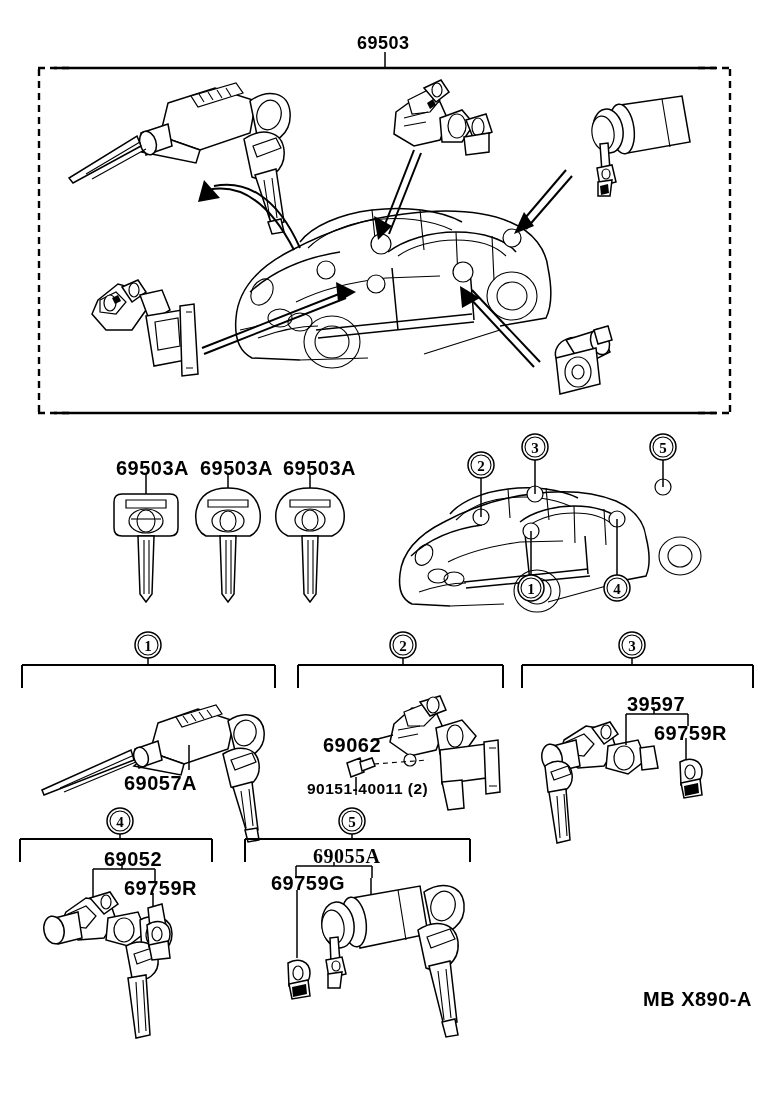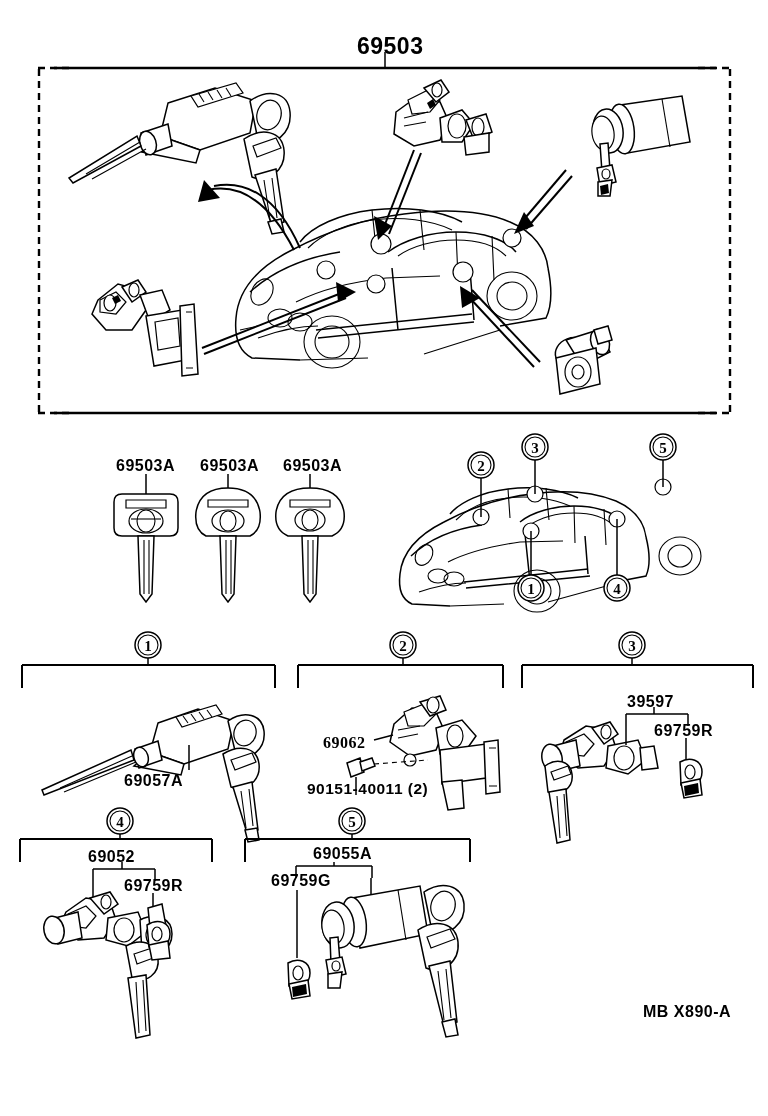--- a/index.html
+++ b/index.html
@@ -1,20 +1,20 @@
 <!DOCTYPE html>
 <html><head>
 <meta charset="utf-8">
 <style>
   html,body{margin:0;padding:0;background:#fff;}
   body{width:768px;height:1116px;position:relative;overflow:hidden;
        font-family:"Liberation Sans",sans-serif;color:#000;}
   .lbl{position:absolute;font-weight:bold;letter-spacing:.5px;white-space:nowrap;}
-  .f18{font-size:23px;}
-  .f17{font-size:16px;}
+  .f18{font-size:18px;}
+  .f17{font-size:20px;}
   .f16{font-size:15.5px;}
   svg{position:absolute;top:0;left:0;width:768px;height:1116px;overflow:visible;}
   .ln{fill:none;stroke:#000;stroke-width:1.5;}
   .ln2{fill:none;stroke:#000;stroke-width:2;}
   .thin{fill:none;stroke:#000;stroke-width:1.1;}
   .dash{fill:none;stroke:#000;stroke-width:2.4;stroke-dasharray:7 5;}
   .solidb{fill:none;stroke:#000;stroke-width:2.4;}
   .wht{fill:#fff;stroke:#000;stroke-width:1.5;}
   .wht2{fill:#fff;stroke:#000;stroke-width:1.2;}
   .blk{fill:#000;}
@@ -25,33 +25,33 @@
 <body>
 
 <div class="lbl f18" style="left:357px;top:33px;">69503</div>
 
 <div class="lbl f17" style="left:116px;top:457px;">69503A</div>
 <div class="lbl f17" style="left:200px;top:457px;">69503A</div>
 <div class="lbl f17" style="left:283px;top:457px;">69503A</div>
 
 <div class="lbl f17" style="left:124px;top:772px;">69057A</div>
 
-<div class="lbl f17" style="left:323px;top:734px;font-family:Liberation Serif, serif;">69062</div>
+<div class="lbl f17" style="left:323px;top:734px;">69062</div>
 <div class="lbl f16" style="left:307px;top:780px;">90151-40011 (2)</div>
 
 <div class="lbl f17" style="left:627px;top:693px;">39597</div>
 <div class="lbl f17" style="left:654px;top:722px;">69759R</div>
 
-<div class="lbl f17" style="left:88px;top:848px;text-align:center;">69052</div>
+<div class="lbl f17" style="left:104px;top:848px;text-align:center;">69052</div>
 <div class="lbl f17" style="left:124px;top:877px;">69759R</div>
 
-<div class="lbl f17" style="left:313px;top:845px;">69055A</div>
+<div class="lbl f17" style="left:313px;top:845px;font-family:Liberation Serif, serif;">69055A</div>
 <div class="lbl f17" style="left:271px;top:872px;text-align:right;">69759G</div>
 
-<div class="lbl f17" style="left:643px;top:988px;margin-top:15px;">MB  X890-A</div>
+<div class="lbl f17" style="left:643px;top:988px;">MB  X890-A</div>
 
 <svg viewBox="0 0 768 1116">
 
   <line class="ln" x1="385" y1="52" x2="385" y2="68"></line>
 
   <g>
     <path class="solidb" d="M54 68 H716"></path>
     <path class="solidb" d="M54 413 H716"></path>
     <path class="dash" d="M38 68 H72"></path>
     <path class="dash" d="M698 68 H732"></path>

